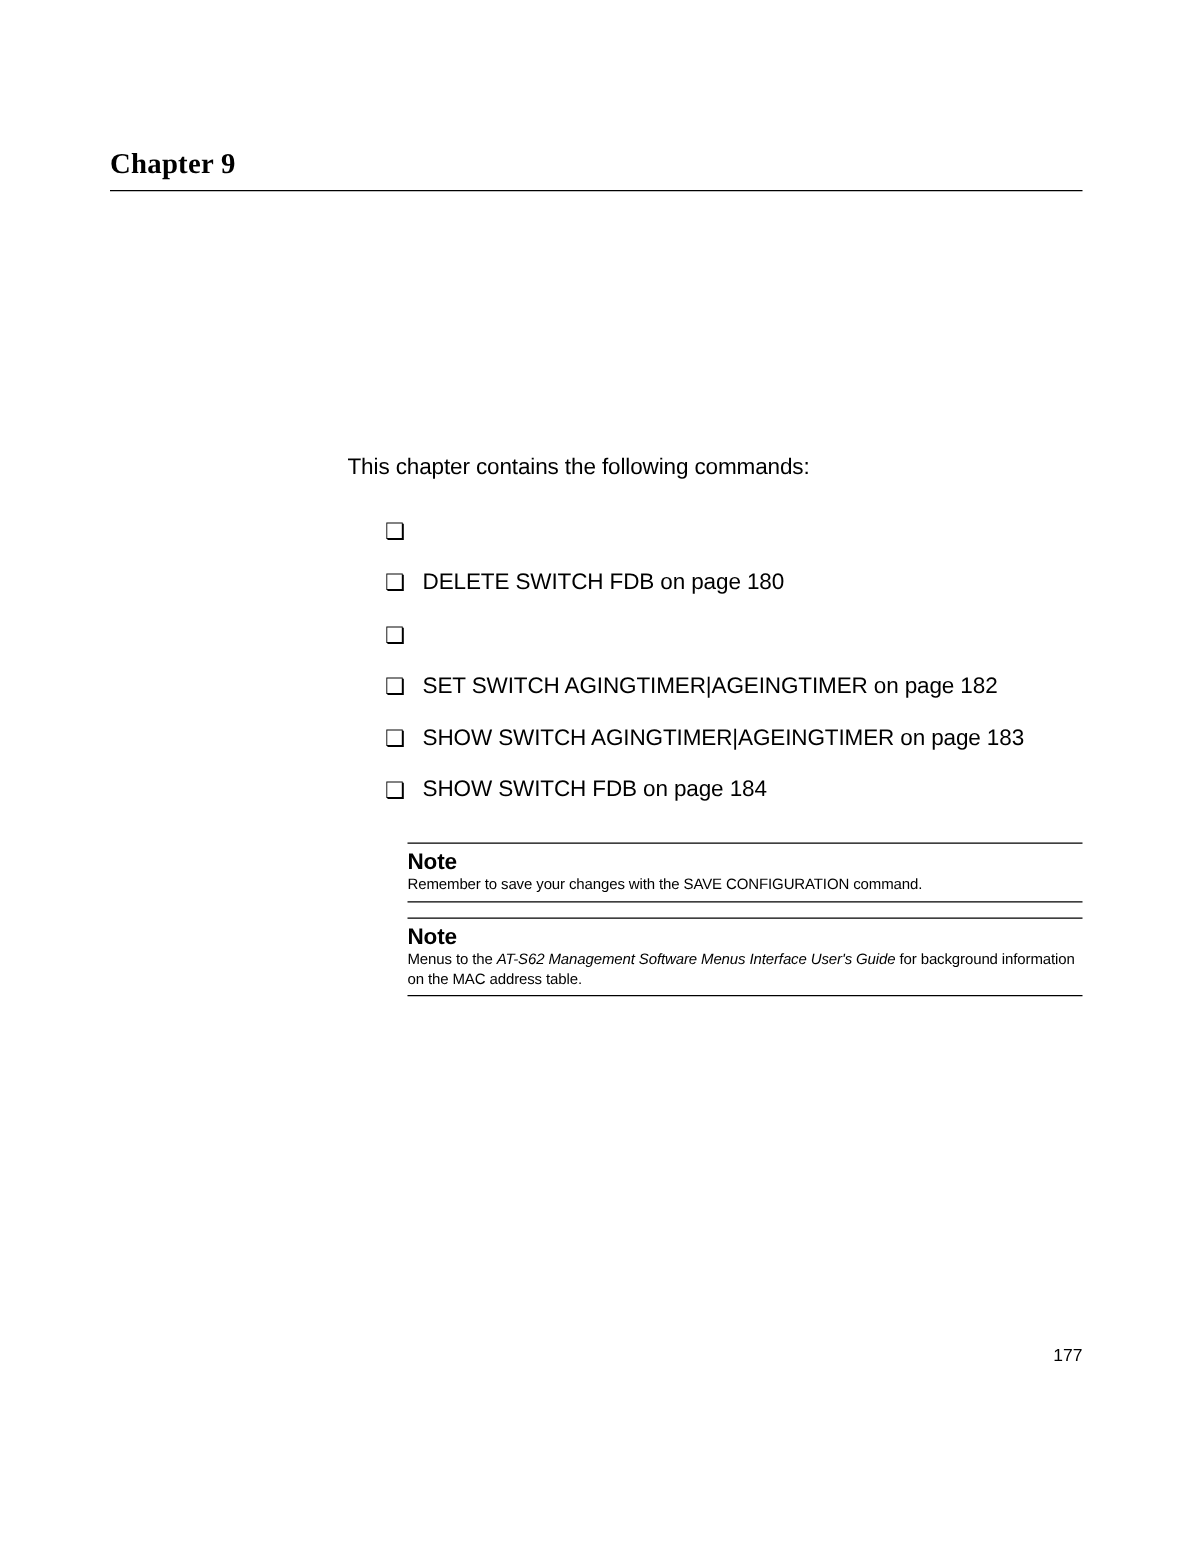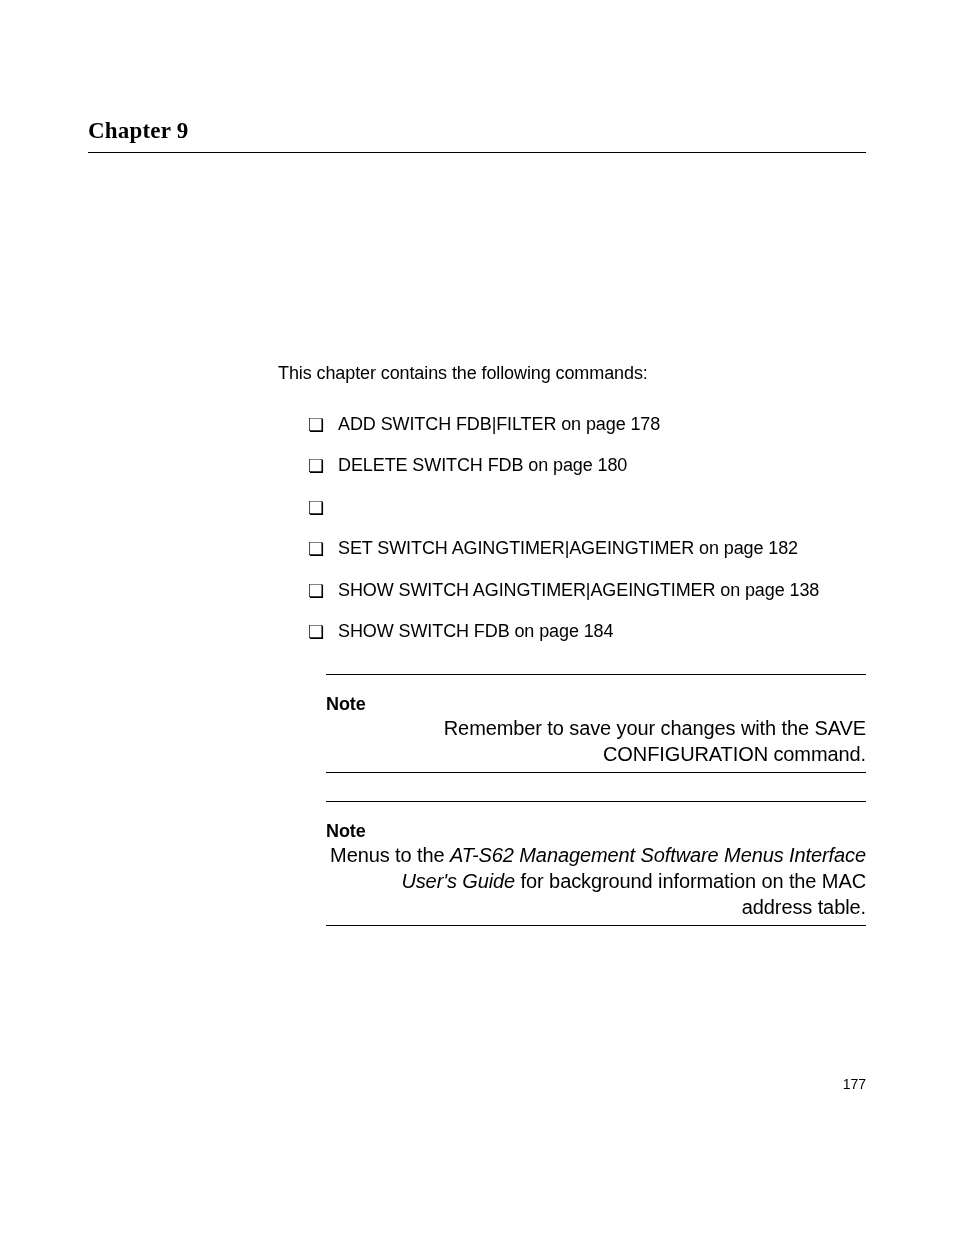--- a/index.html
+++ b/index.html
@@ -65,36 +65,35 @@
   }
   .cmd-list li:last-child { margin-bottom: 0; }
   .bullet {
     font-size: 18px;
     margin-right: 14px;
     line-height: 1.3;
   }
   .note-block {
     margin-left: 48px;
     margin-right: 0;
-    margin-top: 28px;
+    margin-top: 12px;
     border-top: 1.2px solid #000;
     border-bottom: 1.2px solid #000;
-    padding-top: 19px;
+    padding-top: 4px;
     padding-bottom: 5px;
   }
   .note-label {
     font-size: 18px;
     font-weight: 700;
     letter-spacing: -0.1px;
   }
   .note-body {
-    font-size: 20px;
+    font-size: 12px;
     line-height: 1.3;
     letter-spacing: -0.1px;
-    text-align: right;
   }
   .italic { font-style: italic; }
   .page-number {
     position: absolute;
     bottom: 58px;
     right: 88px;
     font-size: 14px;
     font-family: "Segoe UI", Arial, sans-serif;
   }
 </style>
@@ -107,36 +106,35 @@
     <div class="chapter-label">Chapter 9</div>
     <hr class="title-rule">
   </div>
 
   <div class="body-block">
     <p class="intro">This chapter contains the following commands:</p>
 
     <ul class="cmd-list">
       <li>
         <span class="bullet">❏</span>
-        <span>ADD SWITCH FDB|FILTER on page 178</span>
       </li>
       <li>
         <span class="bullet">❏</span>
         <span>DELETE SWITCH FDB on page 180</span>
       </li>
       <li>
         <span class="bullet">❏</span>
       </li>
       <li>
         <span class="bullet">❏</span>
         <span>SET SWITCH AGINGTIMER|AGEINGTIMER on page 182</span>
       </li>
       <li>
         <span class="bullet">❏</span>
-        <span>SHOW SWITCH AGINGTIMER|AGEINGTIMER on page 138</span>
+        <span>SHOW SWITCH AGINGTIMER|AGEINGTIMER on page 183</span>
       </li>
       <li>
         <span class="bullet">❏</span>
         <span>SHOW SWITCH FDB on page 184</span>
       </li>
     </ul>
 
     <div class="note-block">
       <div class="note-label">Note</div>
       <div class="note-body" id="note-body-0"><span>Remember to save your changes with the SAVE CONFIGURATION command.</span></div>

